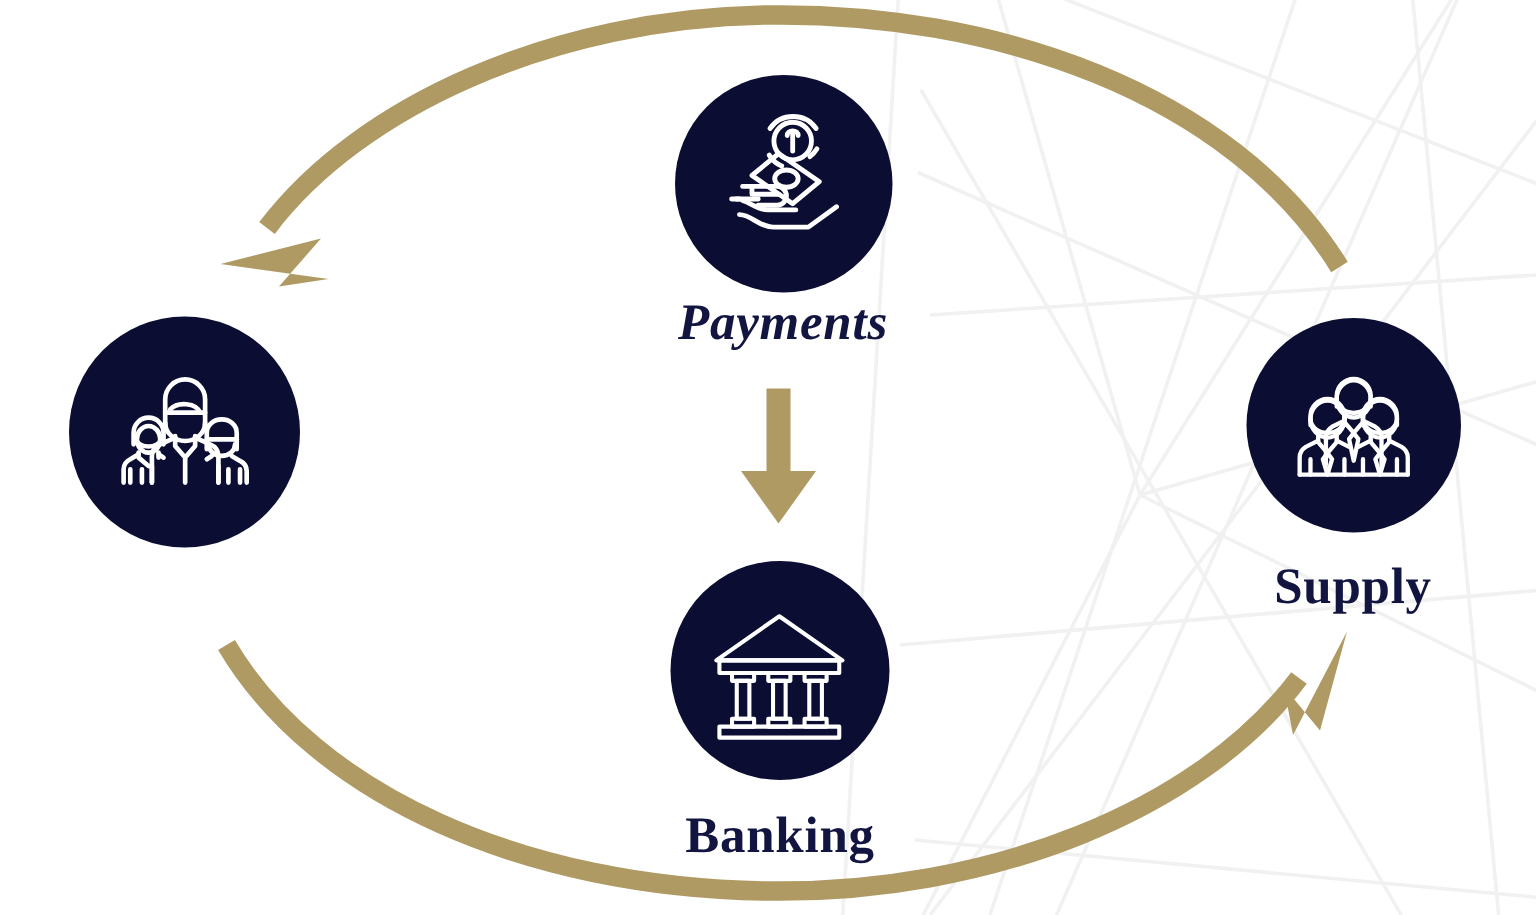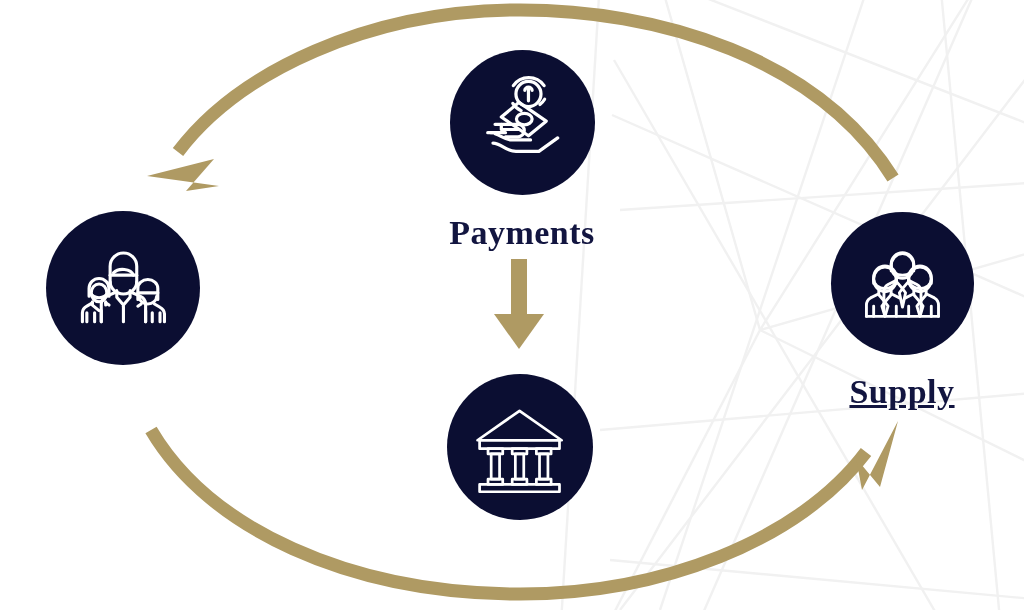--- a/index.html
+++ b/index.html
@@ -58,22 +58,22 @@
   #node-payments { left: 400px; top: 50px;  width: 244px; }
   #node-supply   { left: 780px; top: 212px; width: 244px; }
   #node-banking  { left: 398px; top: 374px; width: 244px; }
 
   #node-demand .node-circle   { width: 154px; height: 154px; }
   #node-payments .node-circle { width: 145px; height: 145px; }
   #node-supply .node-circle   { width: 143px; height: 143px; }
   #node-banking .node-circle  { width: 146px; height: 146px; }
 
   #node-demand .node-label   { font-size: 34px; margin-top: 20px; }
-  #node-payments .node-label { font-size: 34px; margin-top: 21px; }
-  #node-supply .node-label   { font-size: 34px; margin-top: 20px; text-decoration: underline; }
+  #node-payments .node-label { font-size: 34px; margin-top: 4px; font-style: italic; }
+  #node-supply .node-label   { font-size: 34px; margin-top: 20px; }
   #node-banking .node-label  { font-size: 34px; margin-top: 21px; }
 
   .node-icon { width: 72%; height: 72%; display:block; }
 </style>
 </head>
 <body>
 
 <div id="stage">
 
   <svg id="bg-lines" viewBox="0 0 1024 610" xmlns="http://www.w3.org/2000/svg" aria-hidden="true">
@@ -232,15 +232,16 @@
           <rect x="43" y="81" width="14" height="5"></rect>
 
           <rect x="66" y="52" width="14" height="5"></rect>
           <rect x="69" y="57" width="8" height="24"></rect>
           <rect x="66" y="81" width="14" height="5"></rect>
 
           <rect x="12" y="86" width="76" height="7"></rect>
         </g>
       </svg>
     </div>
+    <div class="node-label">Banking</div>
   </div>
 
 </div>
 
 </body></html>

